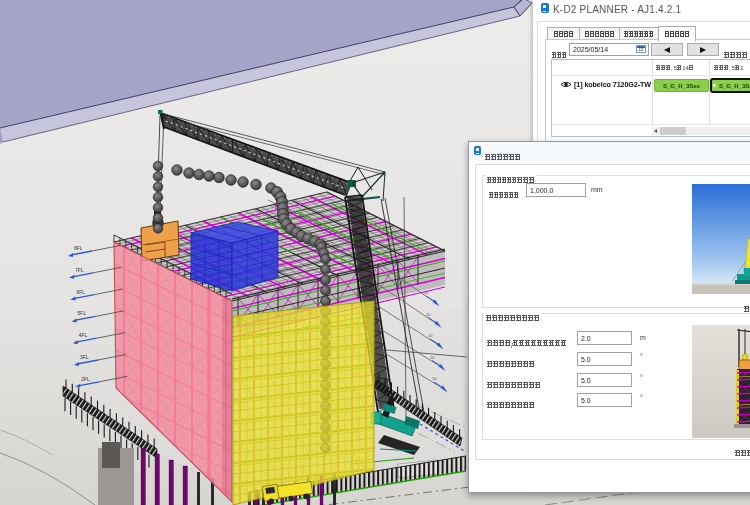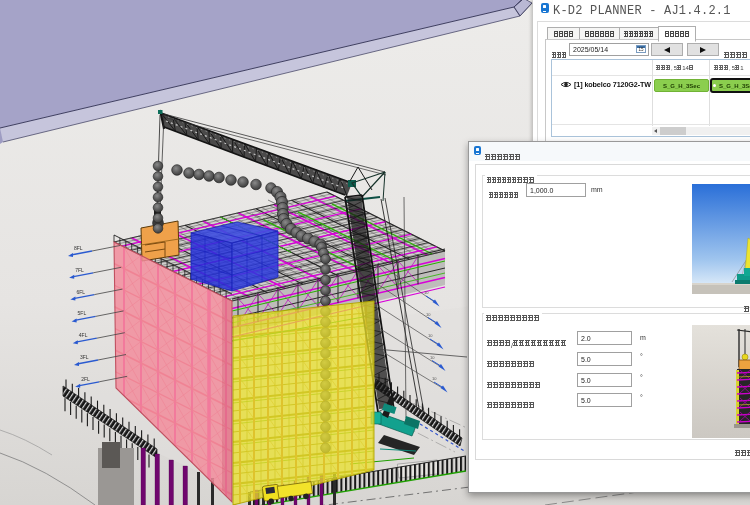--- a/index.html
+++ b/index.html
@@ -1,21 +1,21 @@
 <!DOCTYPE html>
 <html><head><meta charset="utf-8"><style>
 html,body{margin:0;padding:0;width:750px;height:505px;overflow:hidden;font-family:"Liberation Sans",sans-serif;}
 #stage{position:relative;width:750px;height:505px;background:#e9e7e5;}
 #scene{position:absolute;left:0;top:0;}
 .k{display:inline-block;width:5px;height:6px;margin-right:1px;vertical-align:middle;position:relative;top:-1px;opacity:.82;
 background-image:linear-gradient(currentColor,currentColor),linear-gradient(currentColor,currentColor),linear-gradient(currentColor,currentColor),linear-gradient(currentColor,currentColor),linear-gradient(currentColor,currentColor);
 background-position:0 0,0 2.5px,0 5px,1px 0,3.5px 0;background-size:5px 1px,4px 1px,5px 1px,1px 6px,1px 6px;background-repeat:no-repeat;}
 .k.s{width:4px;height:5.5px;margin-right:1px;background-position:0 0,0 2px,0 4.5px,0.5px 0,3px 0;background-size:4px 1px,3.5px 1px,4px 1px,1px 5.5px,1px 5.5px;}
 .win{position:absolute;background:#fff;}
-.ttl{position:absolute;font-size:12px;color:#555;letter-spacing:.2px;font-family:Liberation Mono, monospace;}
+.ttl{position:absolute;font-size:10px;color:#555;letter-spacing:.2px;}
 .icon{position:absolute;width:8px;height:10px;border-radius:2px;background:#1976d2;}
 .icon:after{content:"";position:absolute;left:2px;top:2px;width:3px;height:3px;border-radius:0.5px;background:#fff;}
 .icon:before{content:"";position:absolute;left:2px;bottom:1px;width:3px;height:1.5px;background:#fff;}
 .tab{position:absolute;border:1px solid #aeaeae;background:#f6f6f5;display:flex;align-items:center;justify-content:center;}
 .tab.sel{background:#fff;border-bottom:1px solid #fff;z-index:3;}
 .inp{position:absolute;border:1px solid #a0a0a0;background:#fff;font-size:7px;color:#222;padding:0 0 0 3px;display:flex;align-items:center;}
 .btn{position:absolute;background:#e1e1e1;border:1px solid #adadad;display:flex;align-items:center;justify-content:center;}
 .lab{position:absolute;color:#333;}
 .gb{position:absolute;border:1px solid #dcdcdc;}
 .gl{position:absolute;background:#fff;padding:0 2px;color:#333;}

